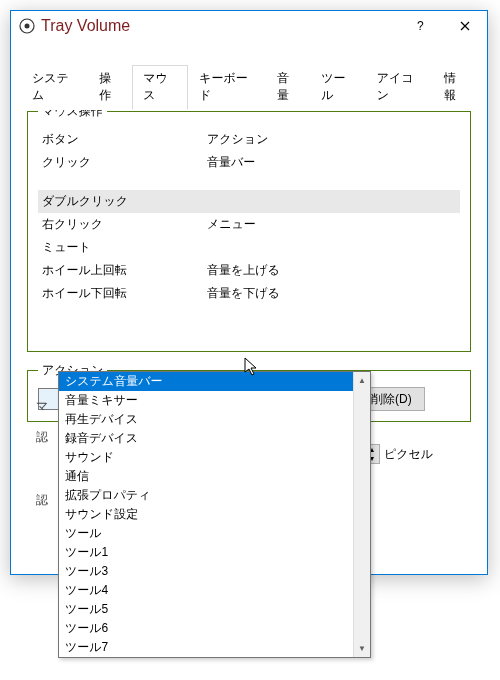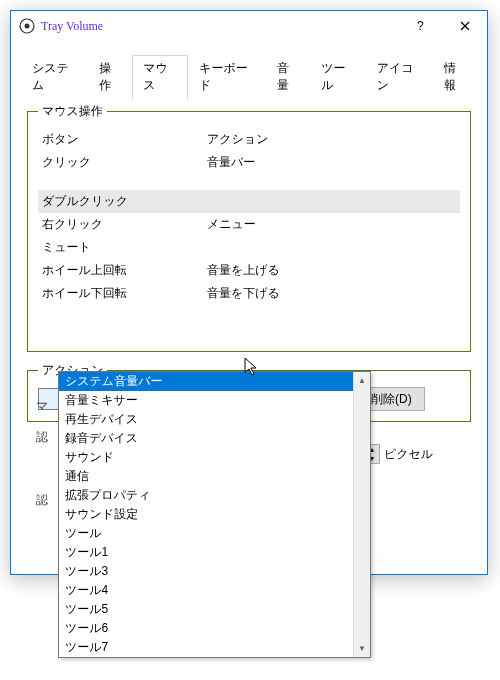--- a/index.html
+++ b/index.html
@@ -1,25 +1,25 @@
 <!DOCTYPE html>
 <html><head>
 <meta charset="utf-8">
 <style>
 * { box-sizing: border-box; margin: 0; padding: 0; font-family: "Meiryo UI", "Yu Gothic UI", "Segoe UI", sans-serif; font-size: 12px; }
 body { background: #fff; width: 500px; height: 680px; position: relative; overflow: hidden; }
 .window { width: 478px; height: 565px; margin: 10px; border: 1px solid #0078d7; background: #fff; box-shadow: 0 4px 20px rgba(0,0,0,0.25); position: relative; }
 .titlebar { height: 30px; background: #fff; display: flex; align-items: center; padding: 0 0 0 8px; }
 .app-icon { width: 16px; height: 16px; margin-right: 6px; }
 .app-icon svg { width: 16px; height: 16px; }
-.title-text { flex: 1; color: #6d28d9; font-size: 12px; font-family: Liberation Serif, serif; }
+.title-text { flex: 1; color: #7f1d1d; font-size: 16px; }
 .tb-btn { width: 45px; height: 30px; display: flex; align-items: center; justify-content: center; color: #000; }
 .client { padding: 6px 10px 10px 10px; }
 .tabs { display: flex; border-bottom: 1px solid #d9d9d9; }
-.tab { padding: 4px 10px 5px 10px; border: 1px solid transparent; border-bottom: none; cursor: default; position: relative; top: 8px; background: #fff; }
+.tab { padding: 4px 10px 5px 10px; border: 1px solid transparent; border-bottom: none; cursor: default; position: relative; top: 18px; background: #fff; }
 .tab.active { border: 1px solid #d9d9d9; border-bottom: 1px solid #fff; }
 .tabpage { border-top: none; padding: 10px 6px 6px 6px; }
 fieldset { border: 1px solid #4d7c0f; padding: 8px 10px 10px 10px; margin-bottom: 10px; }
 legend { padding: 0 4px; color: #000; }
 .grid { width: 100%; }
 .row { display: flex; padding: 3px 4px; }
 .row.header { font-weight: normal; }
 .row.selected { background: #e8e8e8; margin-top: 16px; }
 .col1 { width: 165px; }
 .col2 { flex: 1; }

